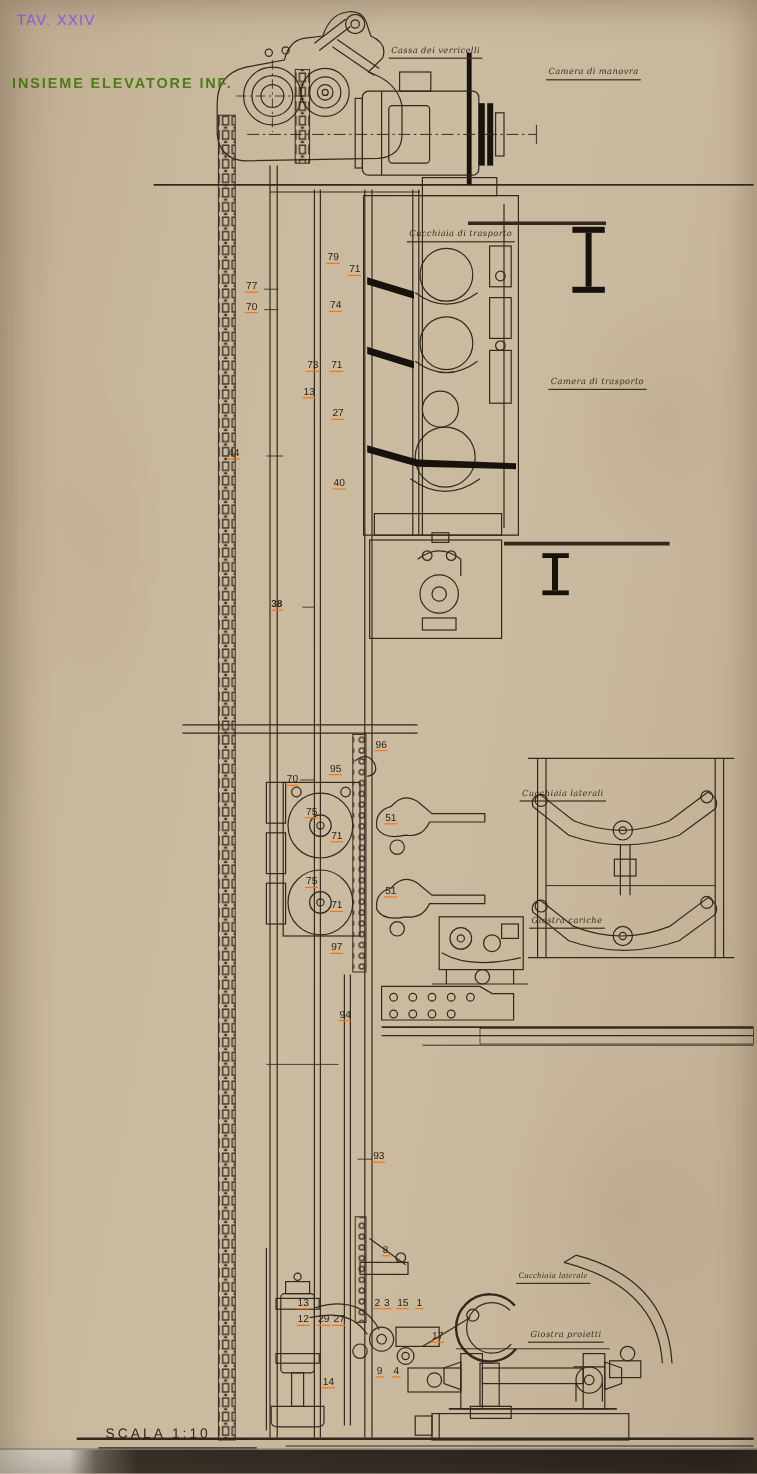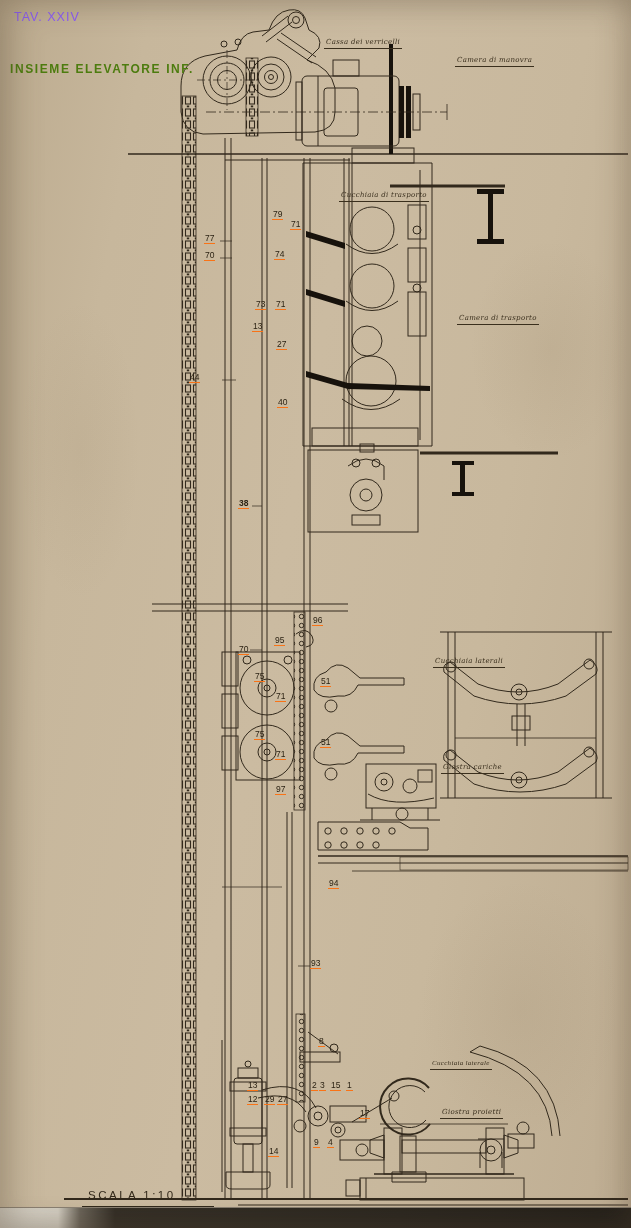--- a/index.html
+++ b/index.html
@@ -336,32 +336,32 @@
       <span class="part-num" style="left: 290px; top: 220px;">71</span>
       <span class="part-num" style="left: 204px; top: 234px;">77</span>
       <span class="part-num" style="left: 204px; top: 251px;">70</span>
       <span class="part-num" style="left: 274px; top: 250px;">74</span>
       <span class="part-num" style="left: 255px; top: 300px;">73</span>
       <span class="part-num" style="left: 275px; top: 300px;">71</span>
       <span class="part-num" style="left: 252px; top: 322px;">13</span>
       <span class="part-num" style="left: 276px; top: 340px;">27</span>
       <span class="part-num" style="left: 189px; top: 373px;">44</span>
       <span class="part-num" style="left: 277px; top: 398px;">40</span>
-      <span class="part-num" style="left: 238px; top: 499px; font-weight: bold;">38</span>
+      <span class="part-num" style="left: 225px; top: 499px; font-weight: bold;">38</span>
       <span class="part-num" style="left: 312px; top: 616px;">96</span>
       <span class="part-num" style="left: 274px; top: 636px;">95</span>
       <span class="part-num" style="left: 238px; top: 645px;">70</span>
       <span class="part-num" style="left: 254px; top: 672px;">75</span>
       <span class="part-num" style="left: 320px; top: 677px;">51</span>
       <span class="part-num" style="left: 275px; top: 692px;">71</span>
       <span class="part-num" style="left: 254px; top: 730px;">75</span>
       <span class="part-num" style="left: 320px; top: 738px;">51</span>
       <span class="part-num" style="left: 275px; top: 750px;">71</span>
       <span class="part-num" style="left: 275px; top: 785px;">97</span>
-      <span class="part-num" style="left: 282px; top: 879px; margin-left: 46px;">94</span>
+      <span class="part-num" style="left: 282px; top: 841px;">94</span>
       <span class="part-num" style="left: 310px; top: 959px;">93</span>
       <span class="part-num" style="left: 318px; top: 1037px;">8</span>
       <span class="part-num" style="left: 247px; top: 1081px;">13</span>
       <span class="part-num" style="left: 247px; top: 1095px;">12</span>
       <span class="part-num" style="left: 264px; top: 1095px;">29</span>
       <span class="part-num" style="left: 277px; top: 1095px;">27</span>
       <span class="part-num" style="left: 311px; top: 1081px;">2</span>
       <span class="part-num" style="left: 319px; top: 1081px;">3</span>
       <span class="part-num" style="left: 330px; top: 1081px;">15</span>
       <span class="part-num" style="left: 346px; top: 1081px;">1</span>

